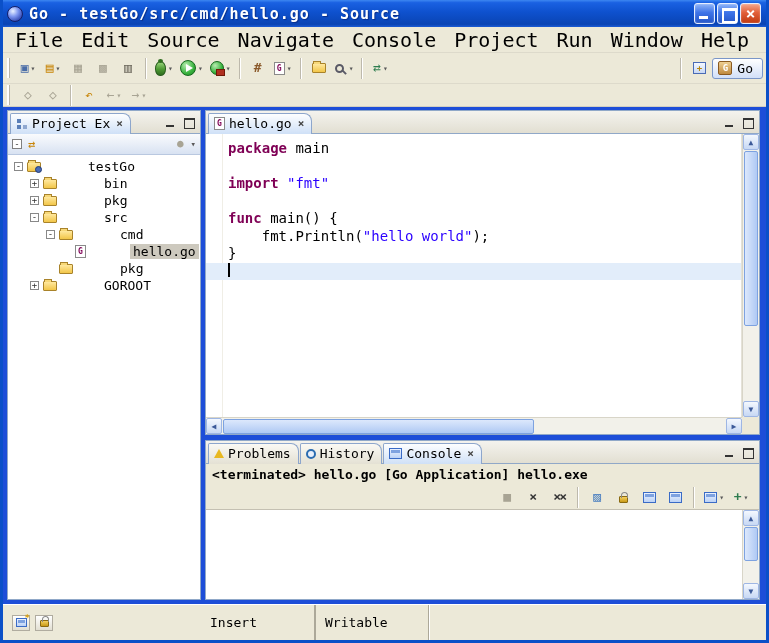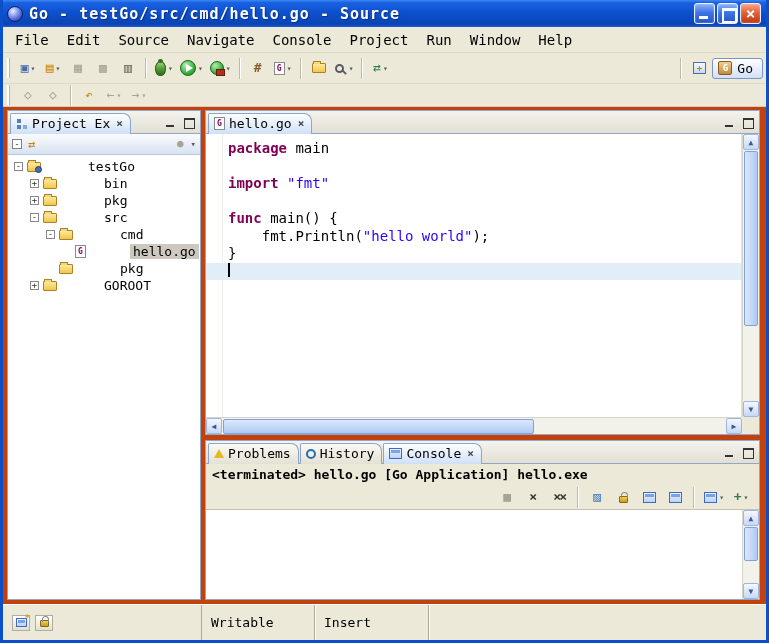--- a/index.html
+++ b/index.html
@@ -18,21 +18,21 @@
   .winbtns { display:flex; gap:2px; }
   .wbtn { width:21px; height:21px; border-radius:3px; border:1px solid #E6EEFF; position:relative;
     background:linear-gradient(180deg,#8FB4F8,#3E74E8 45%,#2456C8); box-shadow:inset 0 0 2px #fff6; }
   .wbtn.close { background:linear-gradient(180deg,#F7A78C,#E2603A 45%,#C03A10); }
   .wbtn-min::after { content:""; position:absolute; left:4px; bottom:4px; width:9px; height:3px; background:#fff; }
   .wbtn-max::after { content:""; position:absolute; left:4px; top:4px; width:11px; height:10px; border:2px solid #fff; border-top-width:3px; }
   .wbtn-close::after { content:"×"; position:absolute; left:0; top:-1px; width:100%; text-align:center; color:#fff; font-weight:bold; font-size:16px; line-height:21px; }
 
   
   .menubar { height:26px; flex:0 0 26px; display:flex; align-items:center; padding-left:3px; background:#ECE9D8; border-bottom:1px solid #DDDACB; }
-  .menu-item { padding:3px 9px; font-size:14px; cursor:default; }
+  .menu-item { padding:3px 9px; font-size:20px; cursor:default; }
 
   
   .toolbar { height:31px; flex:0 0 31px; display:flex; align-items:center; padding:2px 3px; gap:1px; border-bottom:1px solid #DDDACB; }
   .toolbar2 { height:23px; flex:0 0 23px; display:flex; align-items:center; padding:1px 3px; gap:1px; border-bottom:1px solid #D2CFC2; }
   .tgrip { width:5px; height:20px; margin:0 3px 0 1px;
     background:linear-gradient(90deg,#fff 0 2px,#B9B5A8 2px 3px,transparent 3px); }
   .tsep { width:2px; height:21px; margin:0 4px; border-left:1px solid #BDB9AC; border-right:1px solid #FFF; }
   .tbtn { height:24px; min-width:24px; display:flex; align-items:center; justify-content:center; gap:1px; padding:0 2px; border:1px solid transparent; border-radius:2px; }
   .dd { font-size:8px; color:#5A5A5A; margin-left:1px; }
   .gicon { font-size:13px; line-height:16px; color:#4A6DA7; }
@@ -62,21 +62,21 @@
   .icon-persp { width:13px; height:12px; border:1px solid #4A6BB5; background:linear-gradient(#F4F8FF,#C8D8F4); position:relative; font-size:9px; font-weight:bold; color:#B8860A; display:flex; align-items:center; justify-content:center; }
   .icon-lock { width:9px; height:7px; background:linear-gradient(#F4D060,#C89A18); border:1px solid #8A6A10; border-radius:1px; position:relative; margin-top:4px; }
   .icon-lock::before { content:""; position:absolute; top:-5px; left:1px; width:5px; height:5px; border:1.5px solid #8A8A8A; border-bottom:none; border-radius:4px 4px 0 0; }
   .icon-screen { width:13px; height:11px; border:1px solid #3A6BC6; background:linear-gradient(#EAF2FF,#BCD2F6); position:relative; }
   .icon-screen::before { content:""; position:absolute; top:1px; left:1px; right:1px; height:3px; background:#7EA2E0; }
 
   .persp-btn { display:flex; align-items:center; gap:5px; padding:2px 9px 2px 5px; border:1px solid #7A96C8; border-radius:3px;
     background:linear-gradient(180deg,#FFFFFF,#D2E0F8); font-size:13px; }
 
   
-  .workspace { flex:1 1 auto; position:relative; background:#c2410c; }
+  .workspace { flex:1 1 auto; position:relative; background:#1d4ed8; }
   .panel { position:absolute; border:1px solid #90A8C8; background:#fff; display:flex; flex-direction:column; }
   .panel-left  { left:4px;  top:3px;  width:194px; bottom:4px; }
   .panel-edit  { left:202px; top:3px;  width:555px; height:325px; }
   .panel-cons  { left:202px; top:333px; width:555px; bottom:4px; }
 
   .phead { height:23px; flex:0 0 23px; background:linear-gradient(180deg,#F4F3EE,#E2DFD2); display:flex; align-items:flex-end; border-bottom:1px solid #90A8C8; padding-left:2px; }
   .ptab { display:inline-flex; align-items:center; gap:4px; padding:2px 7px 3px 5px; margin-right:1px; border:1px solid #8DA6CC; border-bottom:none; border-radius:2px 8px 0 0; font-size:13px; white-space:nowrap;
     background:linear-gradient(180deg,#FDFEFF,#CFE0F7); position:relative; top:1px; }
   .ptab.inactive { background:linear-gradient(180deg,#FAF9F4,#E4E1D4); }
   .tab-close { font-size:11px; font-weight:bold; color:#444; margin-left:2px; }
@@ -413,17 +413,17 @@
   <div class="statusbar">
     <div class="sb-cell first">
       <span class="trim-icon">
           <span class="icon-screen" style="width:11px;height:9px"></span>
           <span class="trim-star">*</span>
         </span>
       <span class="trim-icon">
           <span class="icon-lock" style="margin-top:2px"></span>
         </span>
     </div>
+    <div class="sb-cell i">Insert</div>
     <div class="sb-cell w">Writable</div>
-    <div class="sb-cell i">Insert</div>
     <div class="sb-cell" style="flex:1;border-right:none;box-shadow:none"></div>
   </div>
 </div>
 
 </body></html>

